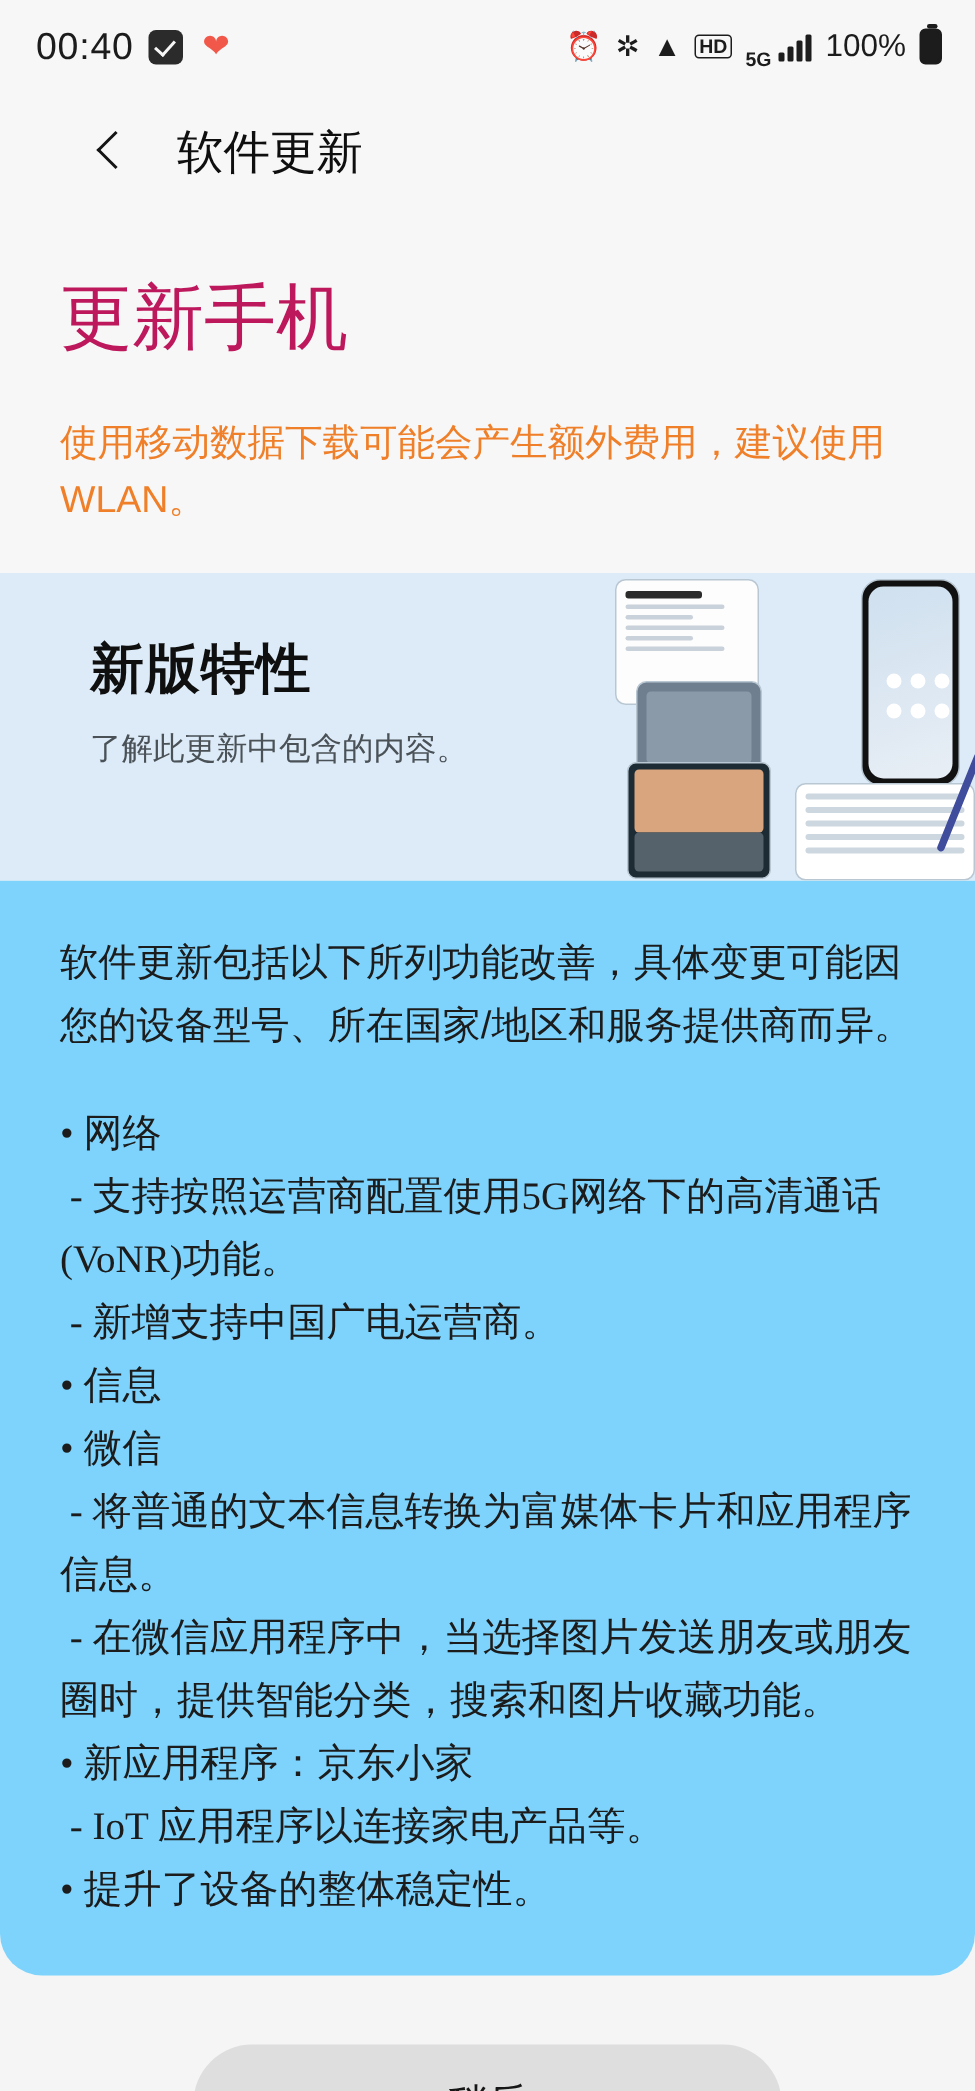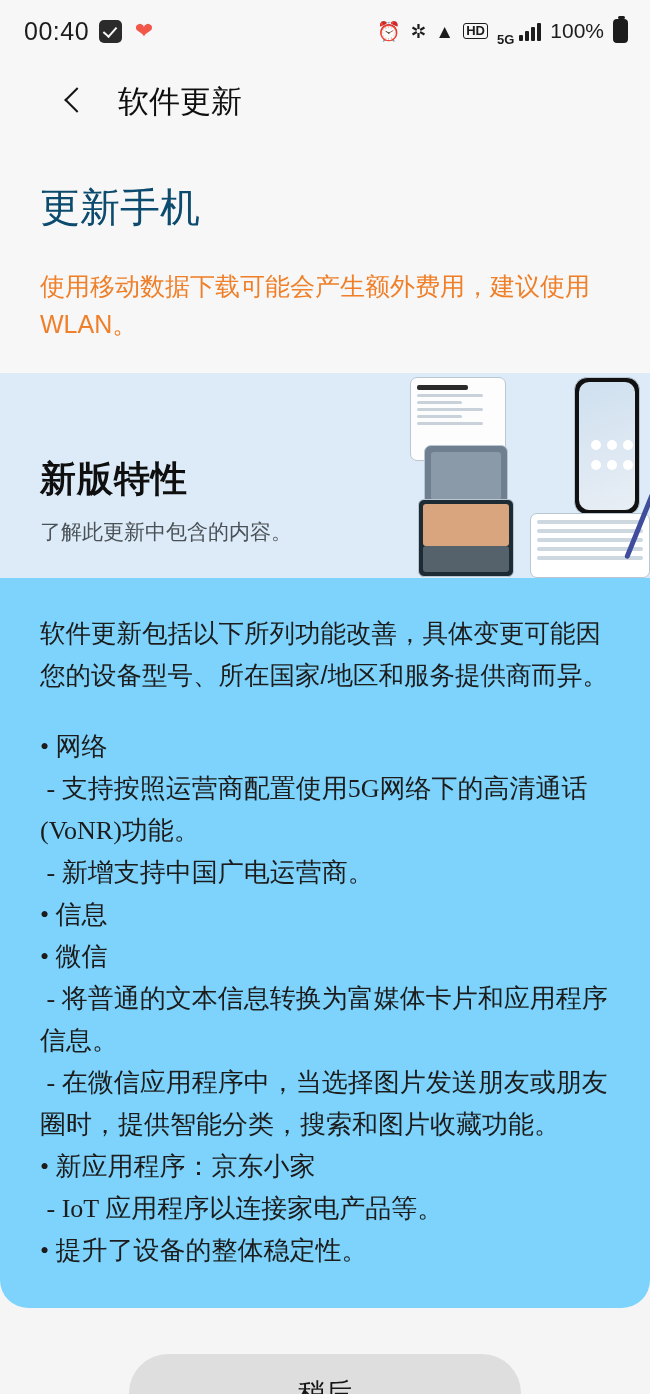--- a/index.html
+++ b/index.html
@@ -119,42 +119,42 @@
     transform: rotate(45deg);
   }
   .appbar-title {
     font-size: 31px;
     color: #0f0f0f;
     font-weight: 500;
   }
 
   
   .headline {
-    font-size: 40px;
-    color: #0c4a6e;
+    font-size: 48px;
+    color: #be185d;
     font-weight: 500;
     padding: 38px 40px 0 40px;
   }
   .warn {
     font-size: 25px;
     line-height: 38px;
     color: #ef7f28;
     padding: 32px 40px 30px 40px;
   }
 
   
   .banner {
     position: relative;
     margin: 0;
     height: 205px;
     background: #dcebf7;
     overflow: hidden;
     flex: none;
   }
-  .banner-text { padding: 40px 0 0 40px; position: relative; z-index: 2; margin-top: 42px; }
+  .banner-text { padding: 40px 0 0 60px; position: relative; z-index: 2; }
   .banner-title {
     font-size: 36px;
     color: #0f0f0f;
     font-weight: 600;
     letter-spacing: 1px;
   }
   .banner-sub {
     font-size: 21px;
     color: #4a5157;
     margin-top: 14px;

